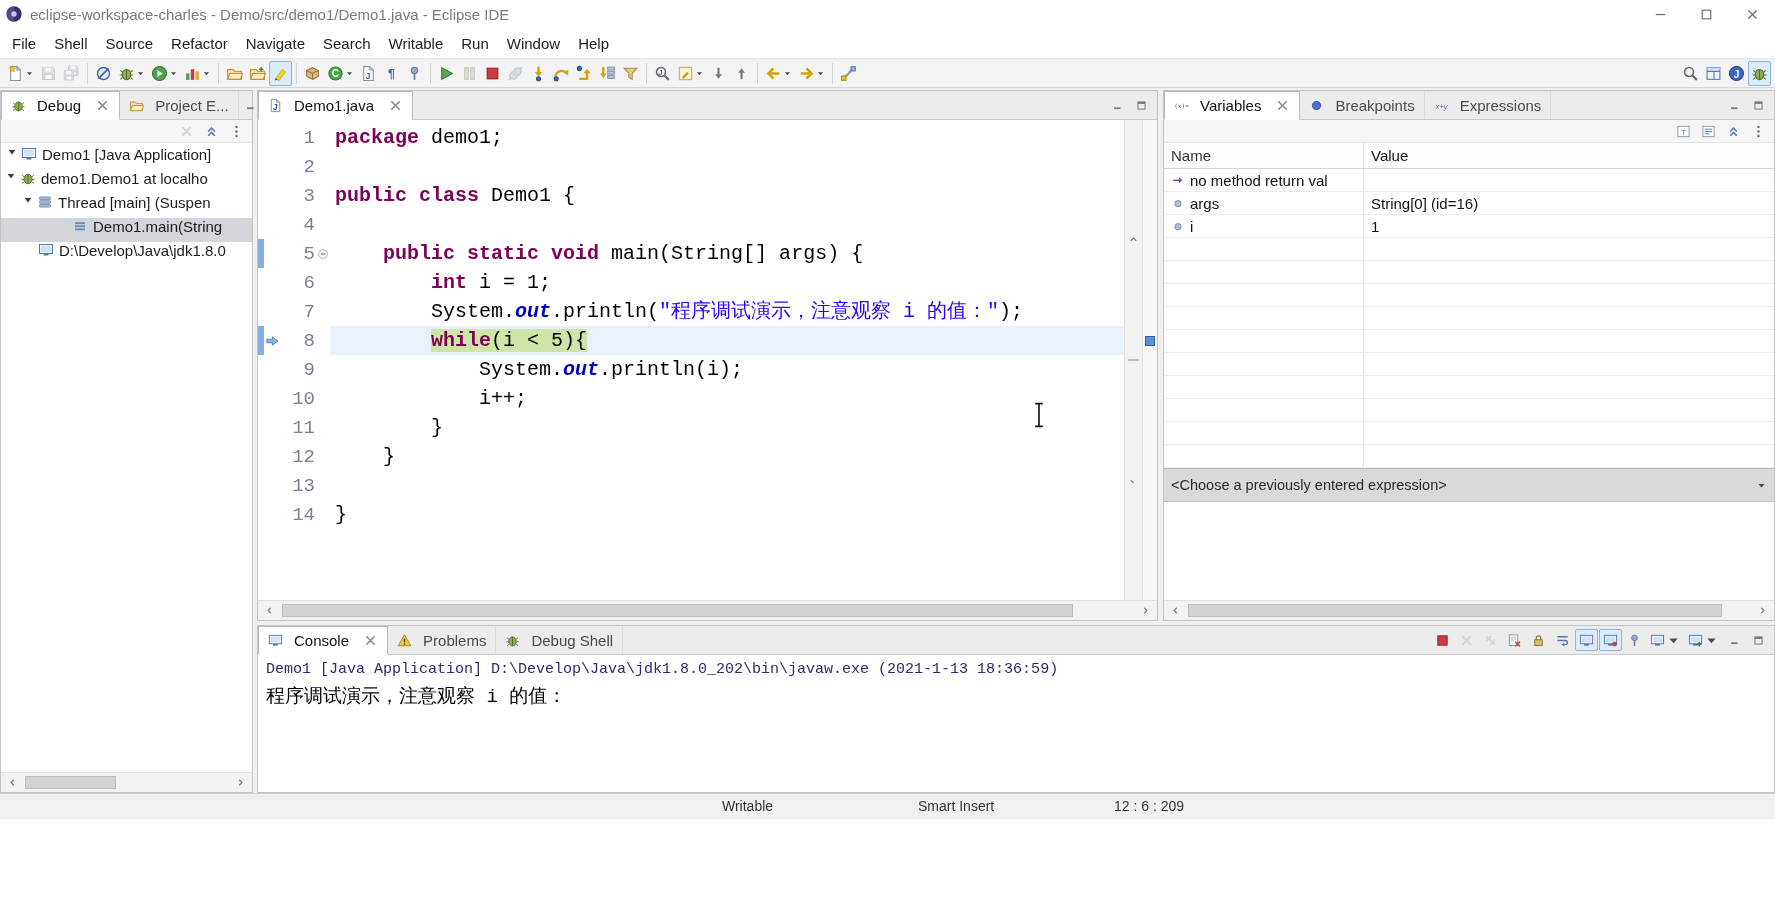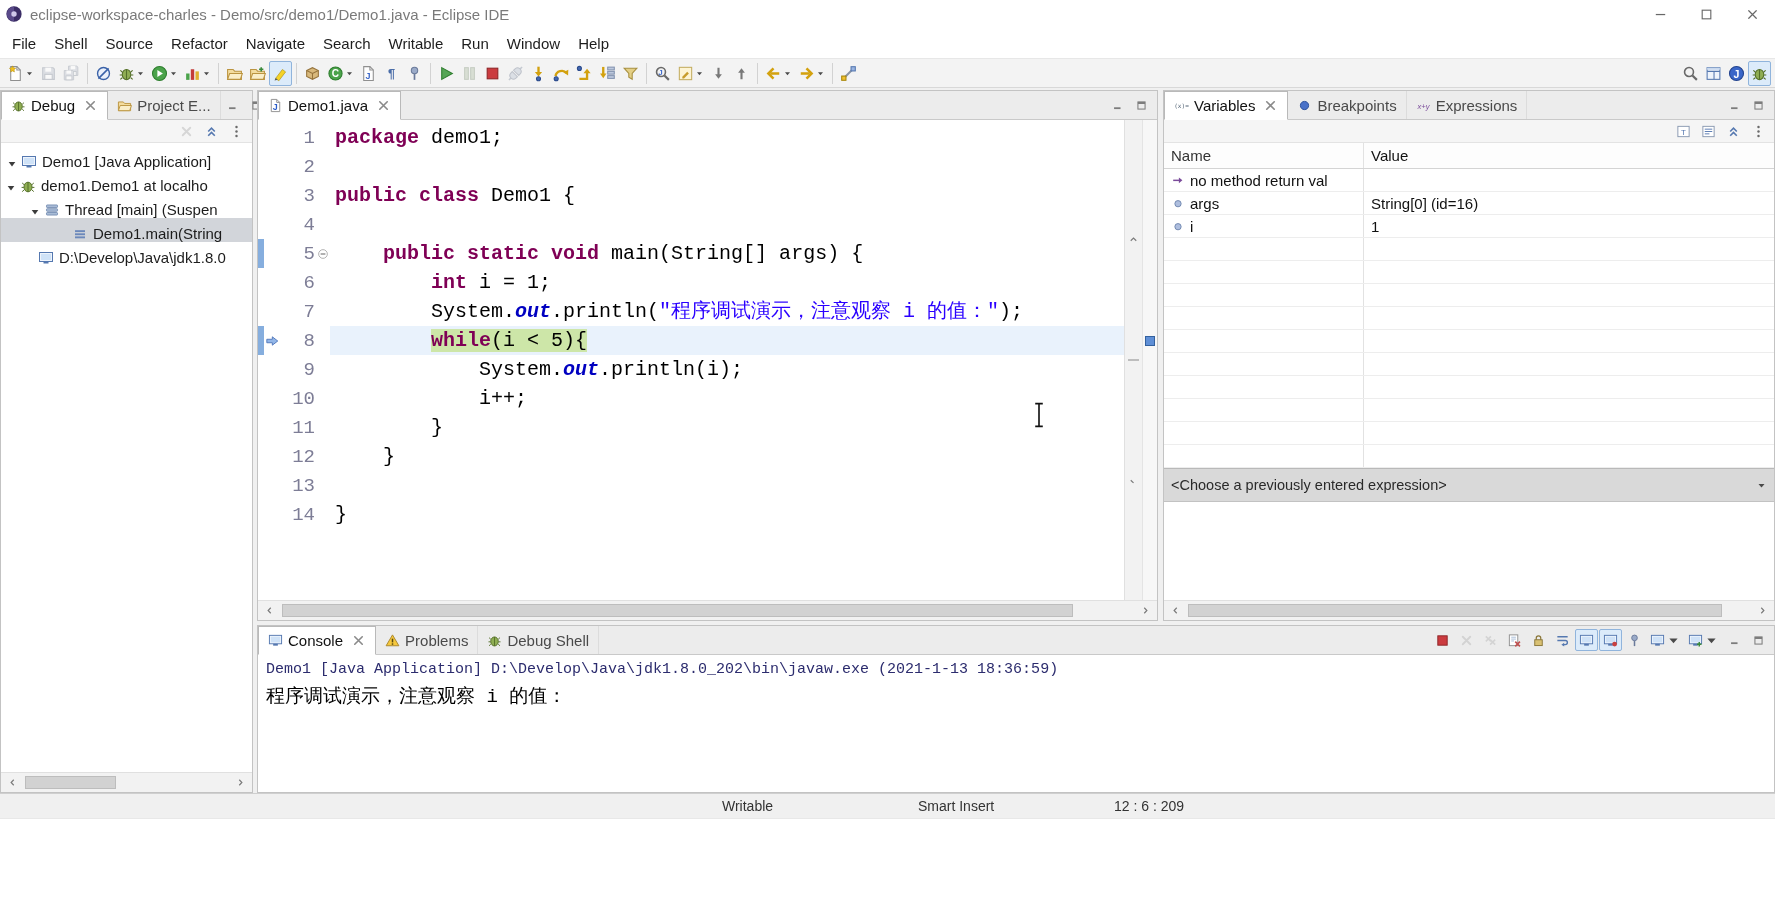--- a/index.html
+++ b/index.html
@@ -30,33 +30,33 @@
 .left-col{width:253px;display:flex;flex-direction:column;min-height:0;flex:0 0 auto}
 .panel{background:#fff;border:1px solid #c3c3c3;display:flex;flex-direction:column;min-height:0;min-width:0}
 .left-col .panel{flex:1}
 .center-col{flex:1;display:flex;flex-direction:column;margin-left:4px;min-width:0}
 .upper{height:531px;display:flex;min-width:0;flex:0 0 auto}
 .editor-panel{width:901px;flex:0 0 auto}
 .vars-panel{flex:1;margin-left:5px}
 .console-panel{flex:1;margin-top:4px}
 
 .tabrow{height:29px;background:#ececec;border-bottom:1px solid #c9c9c9;display:flex;align-items:stretch;flex:0 0 auto}
-.tab{display:inline-flex;align-items:center;gap:5px;padding:0 9px;font-size:15px;color:#4a4a4a;border-right:1px solid #dcdcdc;white-space:nowrap}
+.tab{display:inline-flex;align-items:center;gap:11px;padding:0 9px;font-size:15px;color:#4a4a4a;border-right:1px solid #dcdcdc;white-space:nowrap}
 .tab .icon{width:15px;height:15px}
 .tab.active{background:#fff;color:#111;border:1px solid #b9b9b9;border-bottom:1px solid #fff;margin-bottom:-1px}
 .tab-close-btn{width:12px;height:12px;margin-left:3px}
 .tab-tools{margin-left:auto;display:flex;align-items:center;padding-right:4px;gap:1px}
 .tab-tools .tb-btn{height:22px}
 .tab-tools .icon{width:15px;height:15px}
 .view-toolbar{height:23px;background:#f5f5f5;border-bottom:1px solid #e3e3e3;display:flex;align-items:center;justify-content:flex-end;padding-right:4px;gap:2px;flex:0 0 auto}
 .view-toolbar .icon{width:15px;height:15px}
 .view-toolbar .tb-btn{height:20px}
 
 .tree{flex:1;overflow:hidden;padding-top:3px}
-.tree-row{height:24px;display:flex;align-items:flex-end;font-size:15px;color:#1c1c1c;white-space:nowrap;overflow:hidden}
+.tree-row{height:24px;display:flex;align-items:flex-start;font-size:15px;color:#1c1c1c;white-space:nowrap;overflow:hidden}
 .tree-row.selected{background:#d2d5da}
 .tree-expander{width:14px;height:12px;display:inline-flex;flex:0 0 auto}
 .tree-expander svg{width:100%;height:100%}
 .tree-icon{width:16px;height:16px;margin:0 5px 0 2px}
 
 .editor-body{flex:1;display:flex;min-height:0}
 .code-area{flex:1;overflow:hidden;padding-top:3px;background:#fff;min-width:0}
 .code-row{display:flex;align-items:center;height:29px;font-family:"Liberation Mono","DejaVu Sans Mono",monospace;font-size:20px;white-space:pre}
 .lmark{width:6px;align-self:stretch}
 .lmark.on{background:#86aede}
@@ -597,21 +597,21 @@
                 </svg>
               </span>
               <span class="icon tree-icon">
                 <svg viewBox="0 0 16 16" xmlns="http://www.w3.org/2000/svg">
                   <ellipse cx="8" cy="9" rx="4" ry="4.8" fill="#8fae53" stroke="#55702a"></ellipse>
                   <path d="M8 4.2v9.6M4 6.6L2.2 5M12 6.6L13.8 5M3.9 9.4H1.6M12.1 9.4h2.3M4 12L2.2 13.6M12 12l1.8 1.6" stroke="#55702a" fill="none"></path>
                 </svg>
               </span>
               <span class="tree-label">demo1.Demo1 at localho</span>
             </div>
-            <div class="tree-row" style="padding-left: 27px;">
+            <div class="tree-row" style="padding-left: 20px;">
               <span class="tree-expander">
                 <svg viewBox="0 0 16 16" xmlns="http://www.w3.org/2000/svg">
                   <path d="M3.6 5.4h8.8L8 11.4z" fill="#3c3c3c"></path>
                 </svg>
               </span>
               <span class="icon tree-icon">
                 <svg viewBox="0 0 16 16" xmlns="http://www.w3.org/2000/svg">
                   <rect x="2.5" y="3" width="11" height="2.4" rx=".6" fill="#aec0da" stroke="#7890b4"></rect>
                   <rect x="2.5" y="6.8" width="11" height="2.4" rx=".6" fill="#aec0da" stroke="#7890b4"></rect>
                   <rect x="2.5" y="10.6" width="11" height="2.4" rx=".6" fill="#aec0da" stroke="#7890b4"></rect>

